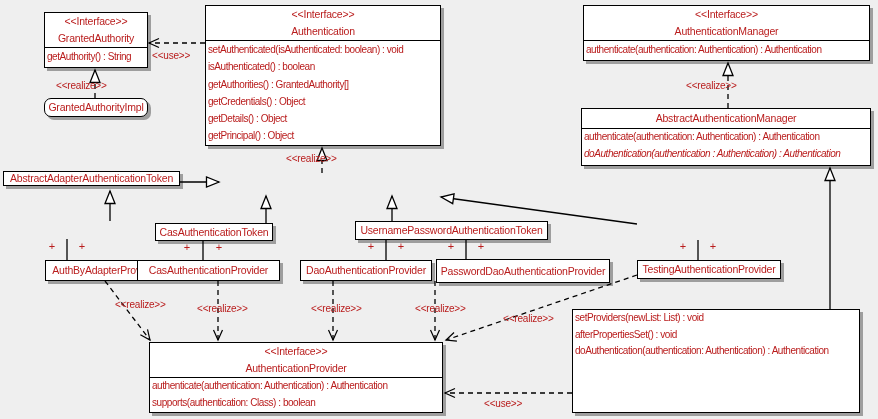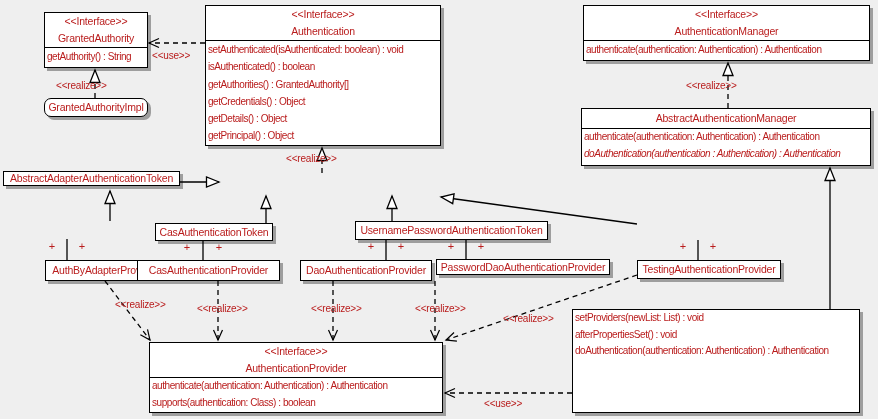--- a/index.html
+++ b/index.html
@@ -153,21 +153,21 @@
   </div>
 
   <div class="box nameonly" style="left:137px;top:260px;width:143px;height:21px;">
     <div class="cname">CasAuthenticationProvider</div>
   </div>
 
   <div class="box nameonly" style="left:300px;top:260px;width:132px;height:21px;">
     <div class="cname">DaoAuthenticationProvider</div>
   </div>
 
-  <div class="box nameonly" style="left:436px;top:259px;width:174px;height:16px;">
+  <div class="box nameonly" style="left:436px;top:259px;width:174px;height:24px;">
     <div class="cname">PasswordDaoAuthenticationProvider</div>
   </div>
 
   <div class="box nameonly" style="left:637px;top:260px;width:144px;height:19px;">
     <div class="cname">TestingAuthenticationProvider</div>
   </div>
 
   <div class="box" style="left:149px;top:342px;width:294px;height:71px;">
     <div class="hdr">
       <div class="stereo">&lt;&lt;Interface&gt;&gt;</div>

